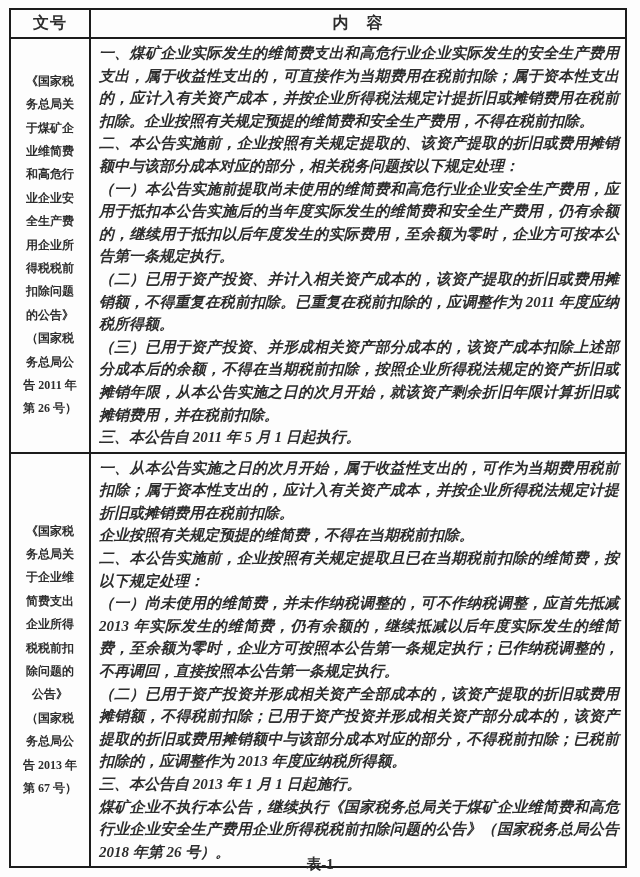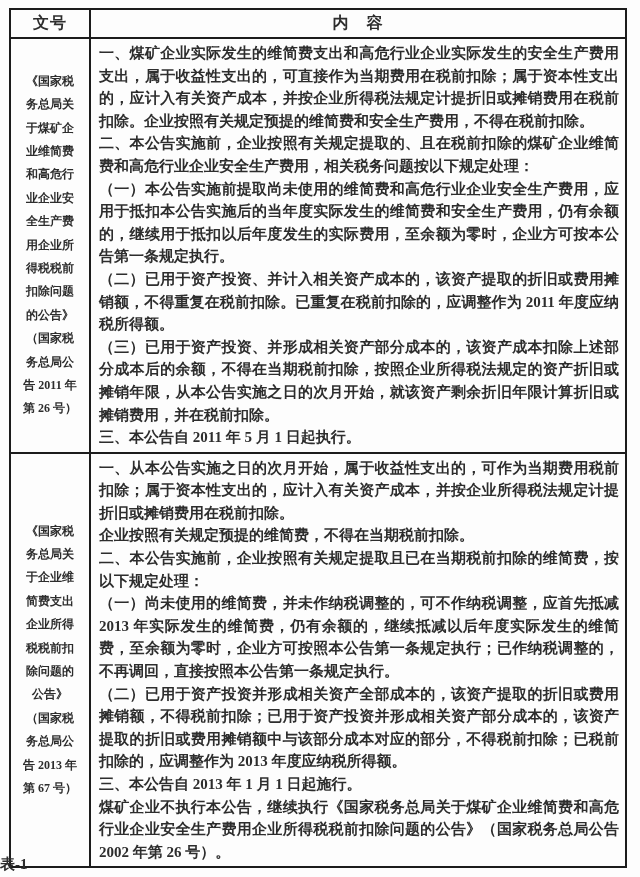--- a/index.html
+++ b/index.html
@@ -42,36 +42,38 @@
     text-align: center;
     vertical-align: middle;
     font-size: 12px;
     line-height: 23.4px;
     padding: 2px 2px;
     font-weight: bold;
   }
   td.content-cell {
     vertical-align: top;
     padding: 3px 6px 3px 8px;
+    font-style: italic;
   }
   tr.data-row-1 { height: 406px; }
   tr.data-row-2 { height: 407px; }
   .para {
     margin: 0;
     font-size: 15px;
     line-height: 22.6px;
     text-align: justify;
     text-justify: inter-ideograph;
     font-weight: bold;
   }
   .caption {
     position: absolute;
     left: 0;
     top: 855px;
     width: 640px;
+    text-align: center;
     font-size: 15px;
     font-weight: bold;
     color: #2d2d2d;
   }
 </style>
 </head>
 <body>
 
 <div class="page">
 
@@ -80,37 +82,37 @@
       <tr>
         <th class="col-docno">文号</th>
         <th class="col-content">内　容</th>
       </tr>
     </thead>
     <tbody>
       <tr class="data-row-1">
         <td class="docno-cell">《国家税<br>务总局关<br>于煤矿企<br>业维简费<br>和高危行<br>业企业安<br>全生产费<br>用企业所<br>得税税前<br>扣除问题<br>的公告》<br>（国家税<br>务总局公<br>告 2011 年<br>第 26 号）</td>
         <td class="content-cell">
           <p class="para">一、煤矿企业实际发生的维简费支出和高危行业企业实际发生的安全生产费用支出，属于收益性支出的，可直接作为当期费用在税前扣除；属于资本性支出的，应计入有关资产成本，并按企业所得税法规定计提折旧或摊销费用在税前扣除。企业按照有关规定预提的维简费和安全生产费用，不得在税前扣除。</p>
-          <p class="para">二、本公告实施前，企业按照有关规定提取的、且在税前扣除的煤矿企业维简费和高危行业企业安全生产费用，相关税务问题按以下规定处理：</p>
+          <p class="para">二、本公告实施前，企业按照有关规定提取的、该资产提取的折旧或费用摊销额中与该部分成本对应的部分，相关税务问题按以下规定处理：</p>
           <p class="para">（一）本公告实施前提取尚未使用的维简费和高危行业企业安全生产费用，应用于抵扣本公告实施后的当年度实际发生的维简费和安全生产费用，仍有余额的，继续用于抵扣以后年度发生的实际费用，至余额为零时，企业方可按本公告第一条规定执行。</p>
           <p class="para">（二）已用于资产投资、并计入相关资产成本的，该资产提取的折旧或费用摊销额，不得重复在税前扣除。已重复在税前扣除的，应调整作为 2011 年度应纳税所得额。</p>
           <p class="para">（三）已用于资产投资、并形成相关资产部分成本的，该资产成本扣除上述部分成本后的余额，不得在当期税前扣除，按照企业所得税法规定的资产折旧或摊销年限，从本公告实施之日的次月开始，就该资产剩余折旧年限计算折旧或摊销费用，并在税前扣除。</p>
           <p class="para">三、本公告自 2011 年 5 月 1 日起执行。</p>
         </td>
       </tr>
       <tr class="data-row-2">
         <td class="docno-cell">《国家税<br>务总局关<br>于企业维<br>简费支出<br>企业所得<br>税税前扣<br>除问题的<br>公告》<br>（国家税<br>务总局公<br>告 2013 年<br>第 67 号）</td>
         <td class="content-cell">
           <p class="para">一、从本公告实施之日的次月开始，属于收益性支出的，可作为当期费用税前扣除；属于资本性支出的，应计入有关资产成本，并按企业所得税法规定计提折旧或摊销费用在税前扣除。</p>
           <p class="para">企业按照有关规定预提的维简费，不得在当期税前扣除。</p>
           <p class="para">二、本公告实施前，企业按照有关规定提取且已在当期税前扣除的维简费，按以下规定处理：</p>
           <p class="para">（一）尚未使用的维简费，并未作纳税调整的，可不作纳税调整，应首先抵减 2013 年实际发生的维简费，仍有余额的，继续抵减以后年度实际发生的维简费，至余额为零时，企业方可按照本公告第一条规定执行；已作纳税调整的，不再调回，直接按照本公告第一条规定执行。</p>
           <p class="para">（二）已用于资产投资并形成相关资产全部成本的，该资产提取的折旧或费用摊销额，不得税前扣除；已用于资产投资并形成相关资产部分成本的，该资产提取的折旧或费用摊销额中与该部分成本对应的部分，不得税前扣除；已税前扣除的，应调整作为 2013 年度应纳税所得额。</p>
           <p class="para">三、本公告自 2013 年 1 月 1 日起施行。</p>
-          <p class="para">煤矿企业不执行本公告，继续执行《国家税务总局关于煤矿企业维简费和高危行业企业安全生产费用企业所得税税前扣除问题的公告》（国家税务总局公告 2002 年第 26 号）。</p>
+          <p class="para">煤矿企业不执行本公告，继续执行《国家税务总局关于煤矿企业维简费和高危行业企业安全生产费用企业所得税税前扣除问题的公告》（国家税务总局公告 2018 年第 26 号）。</p>
         </td>
       </tr>
     </tbody>
   </table>
 
   <div class="caption">表-1</div>
 
 </div>
 
 </body></html>

